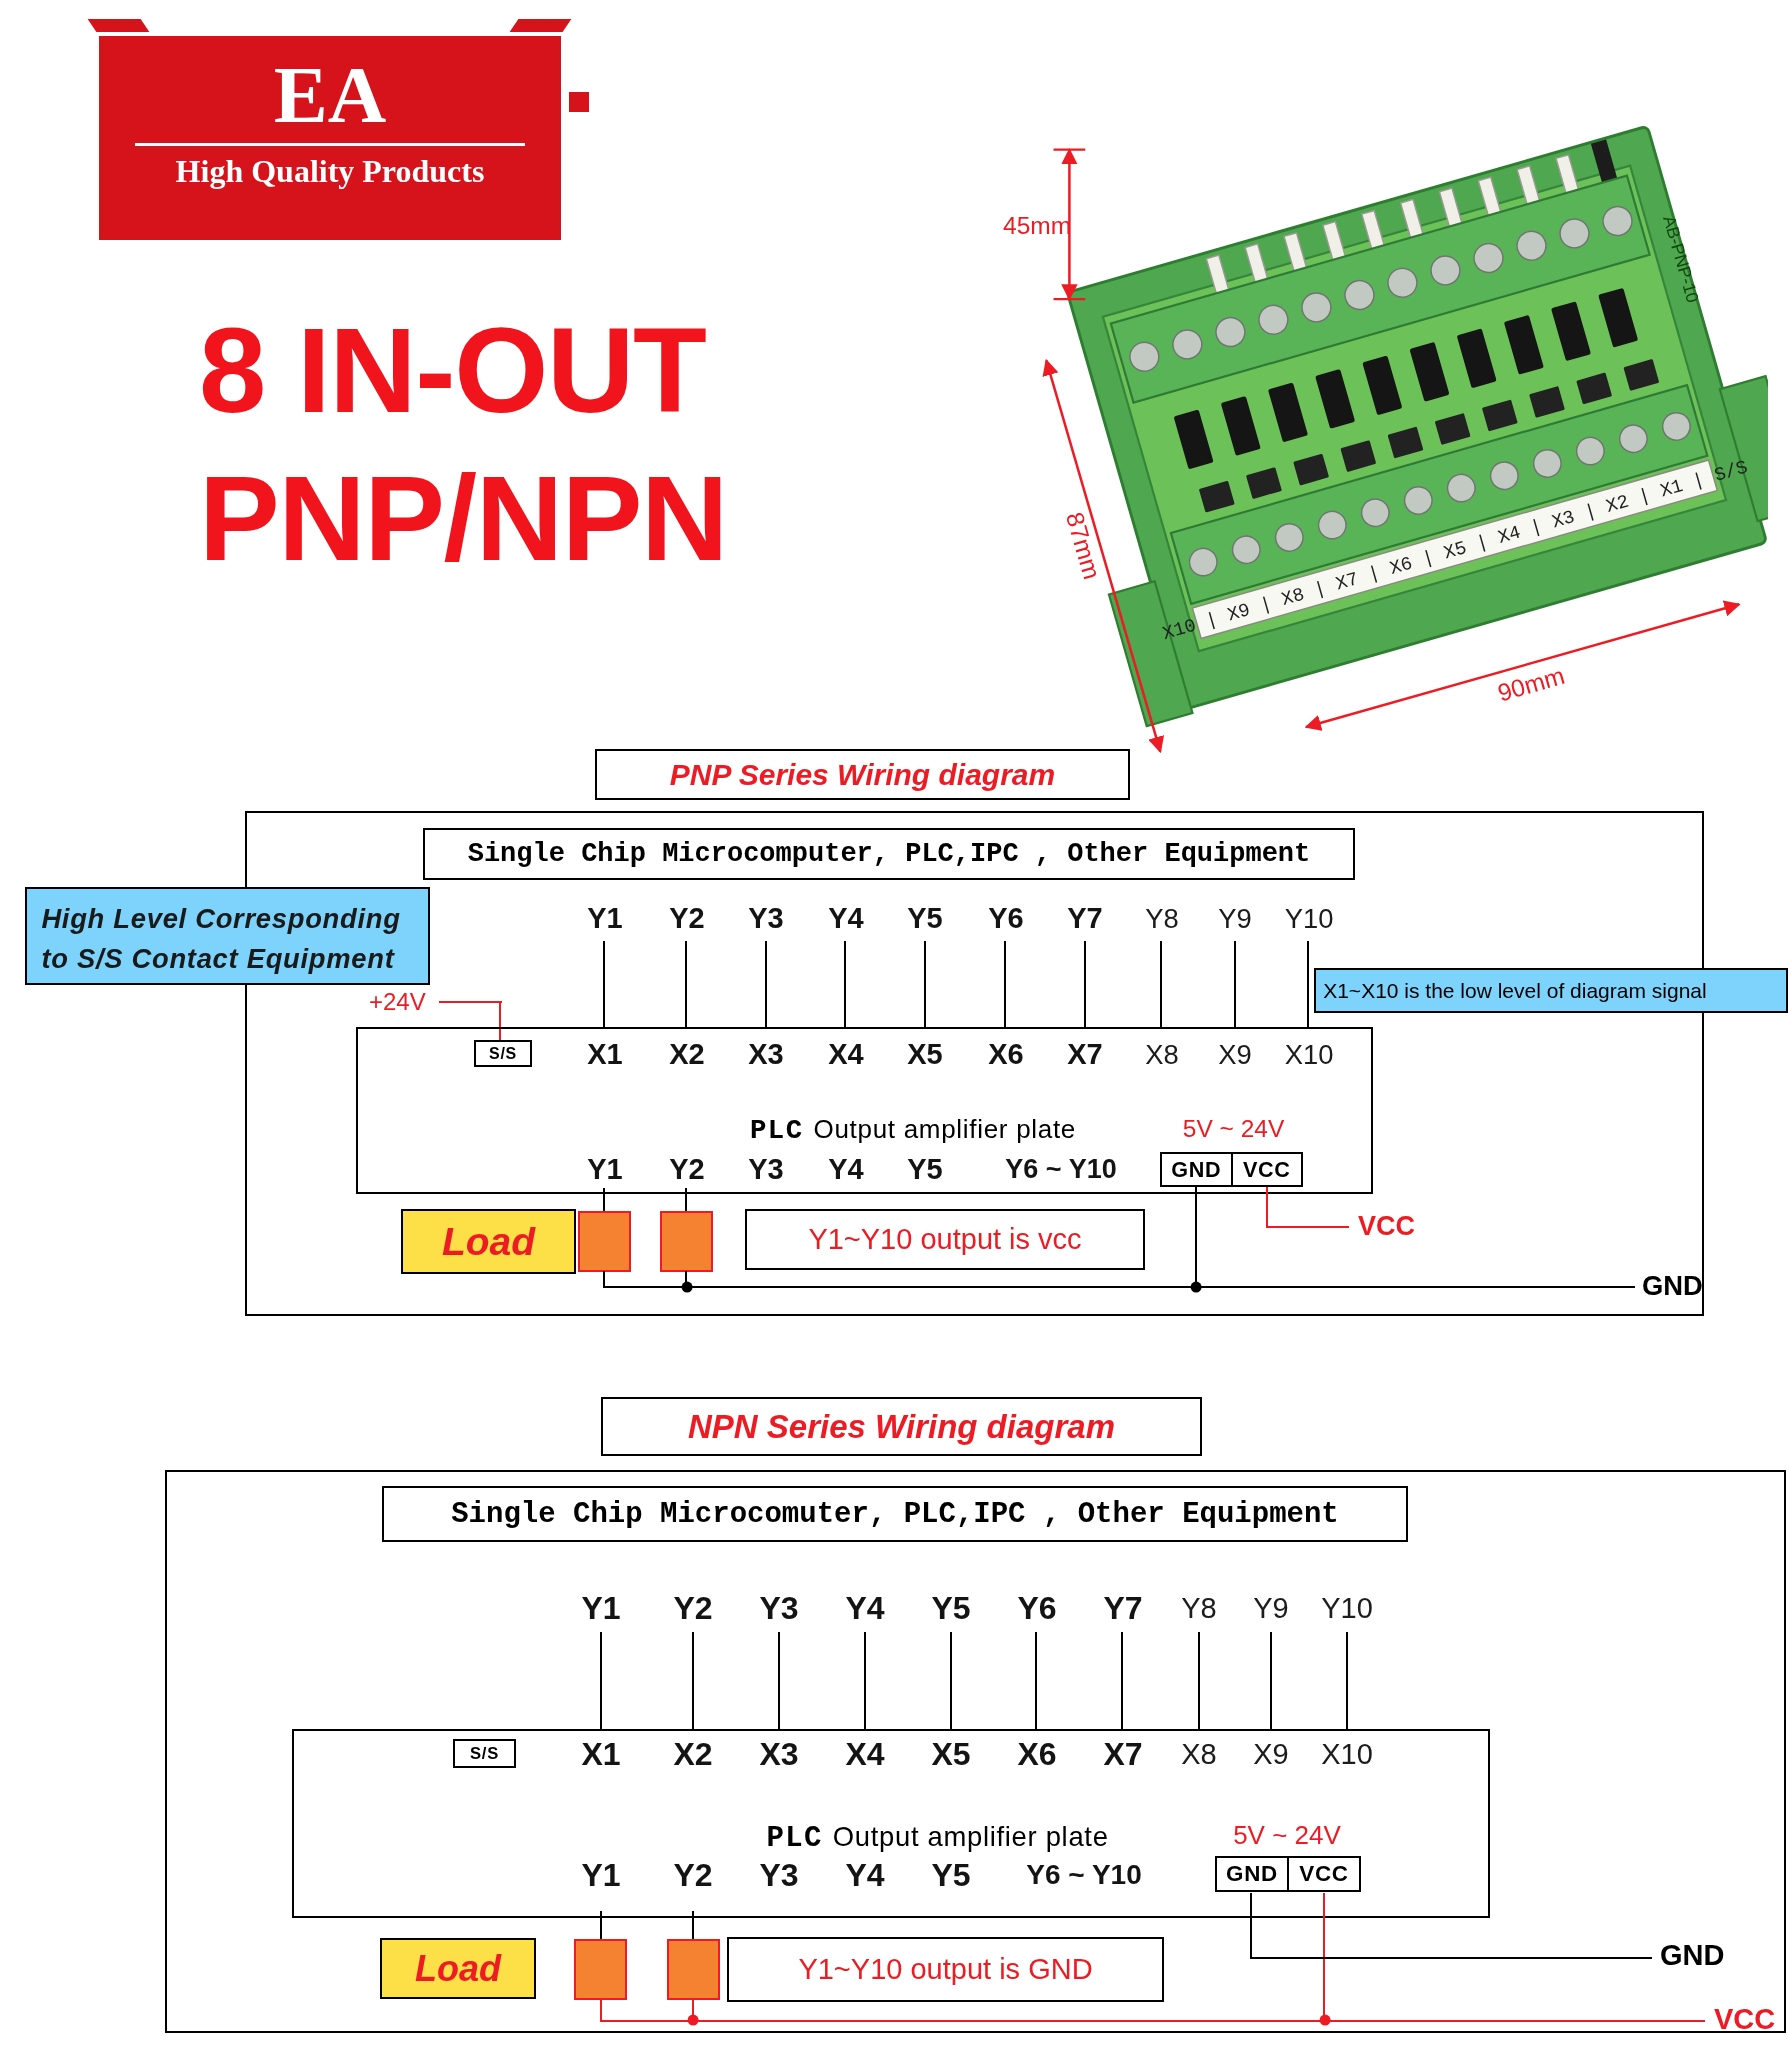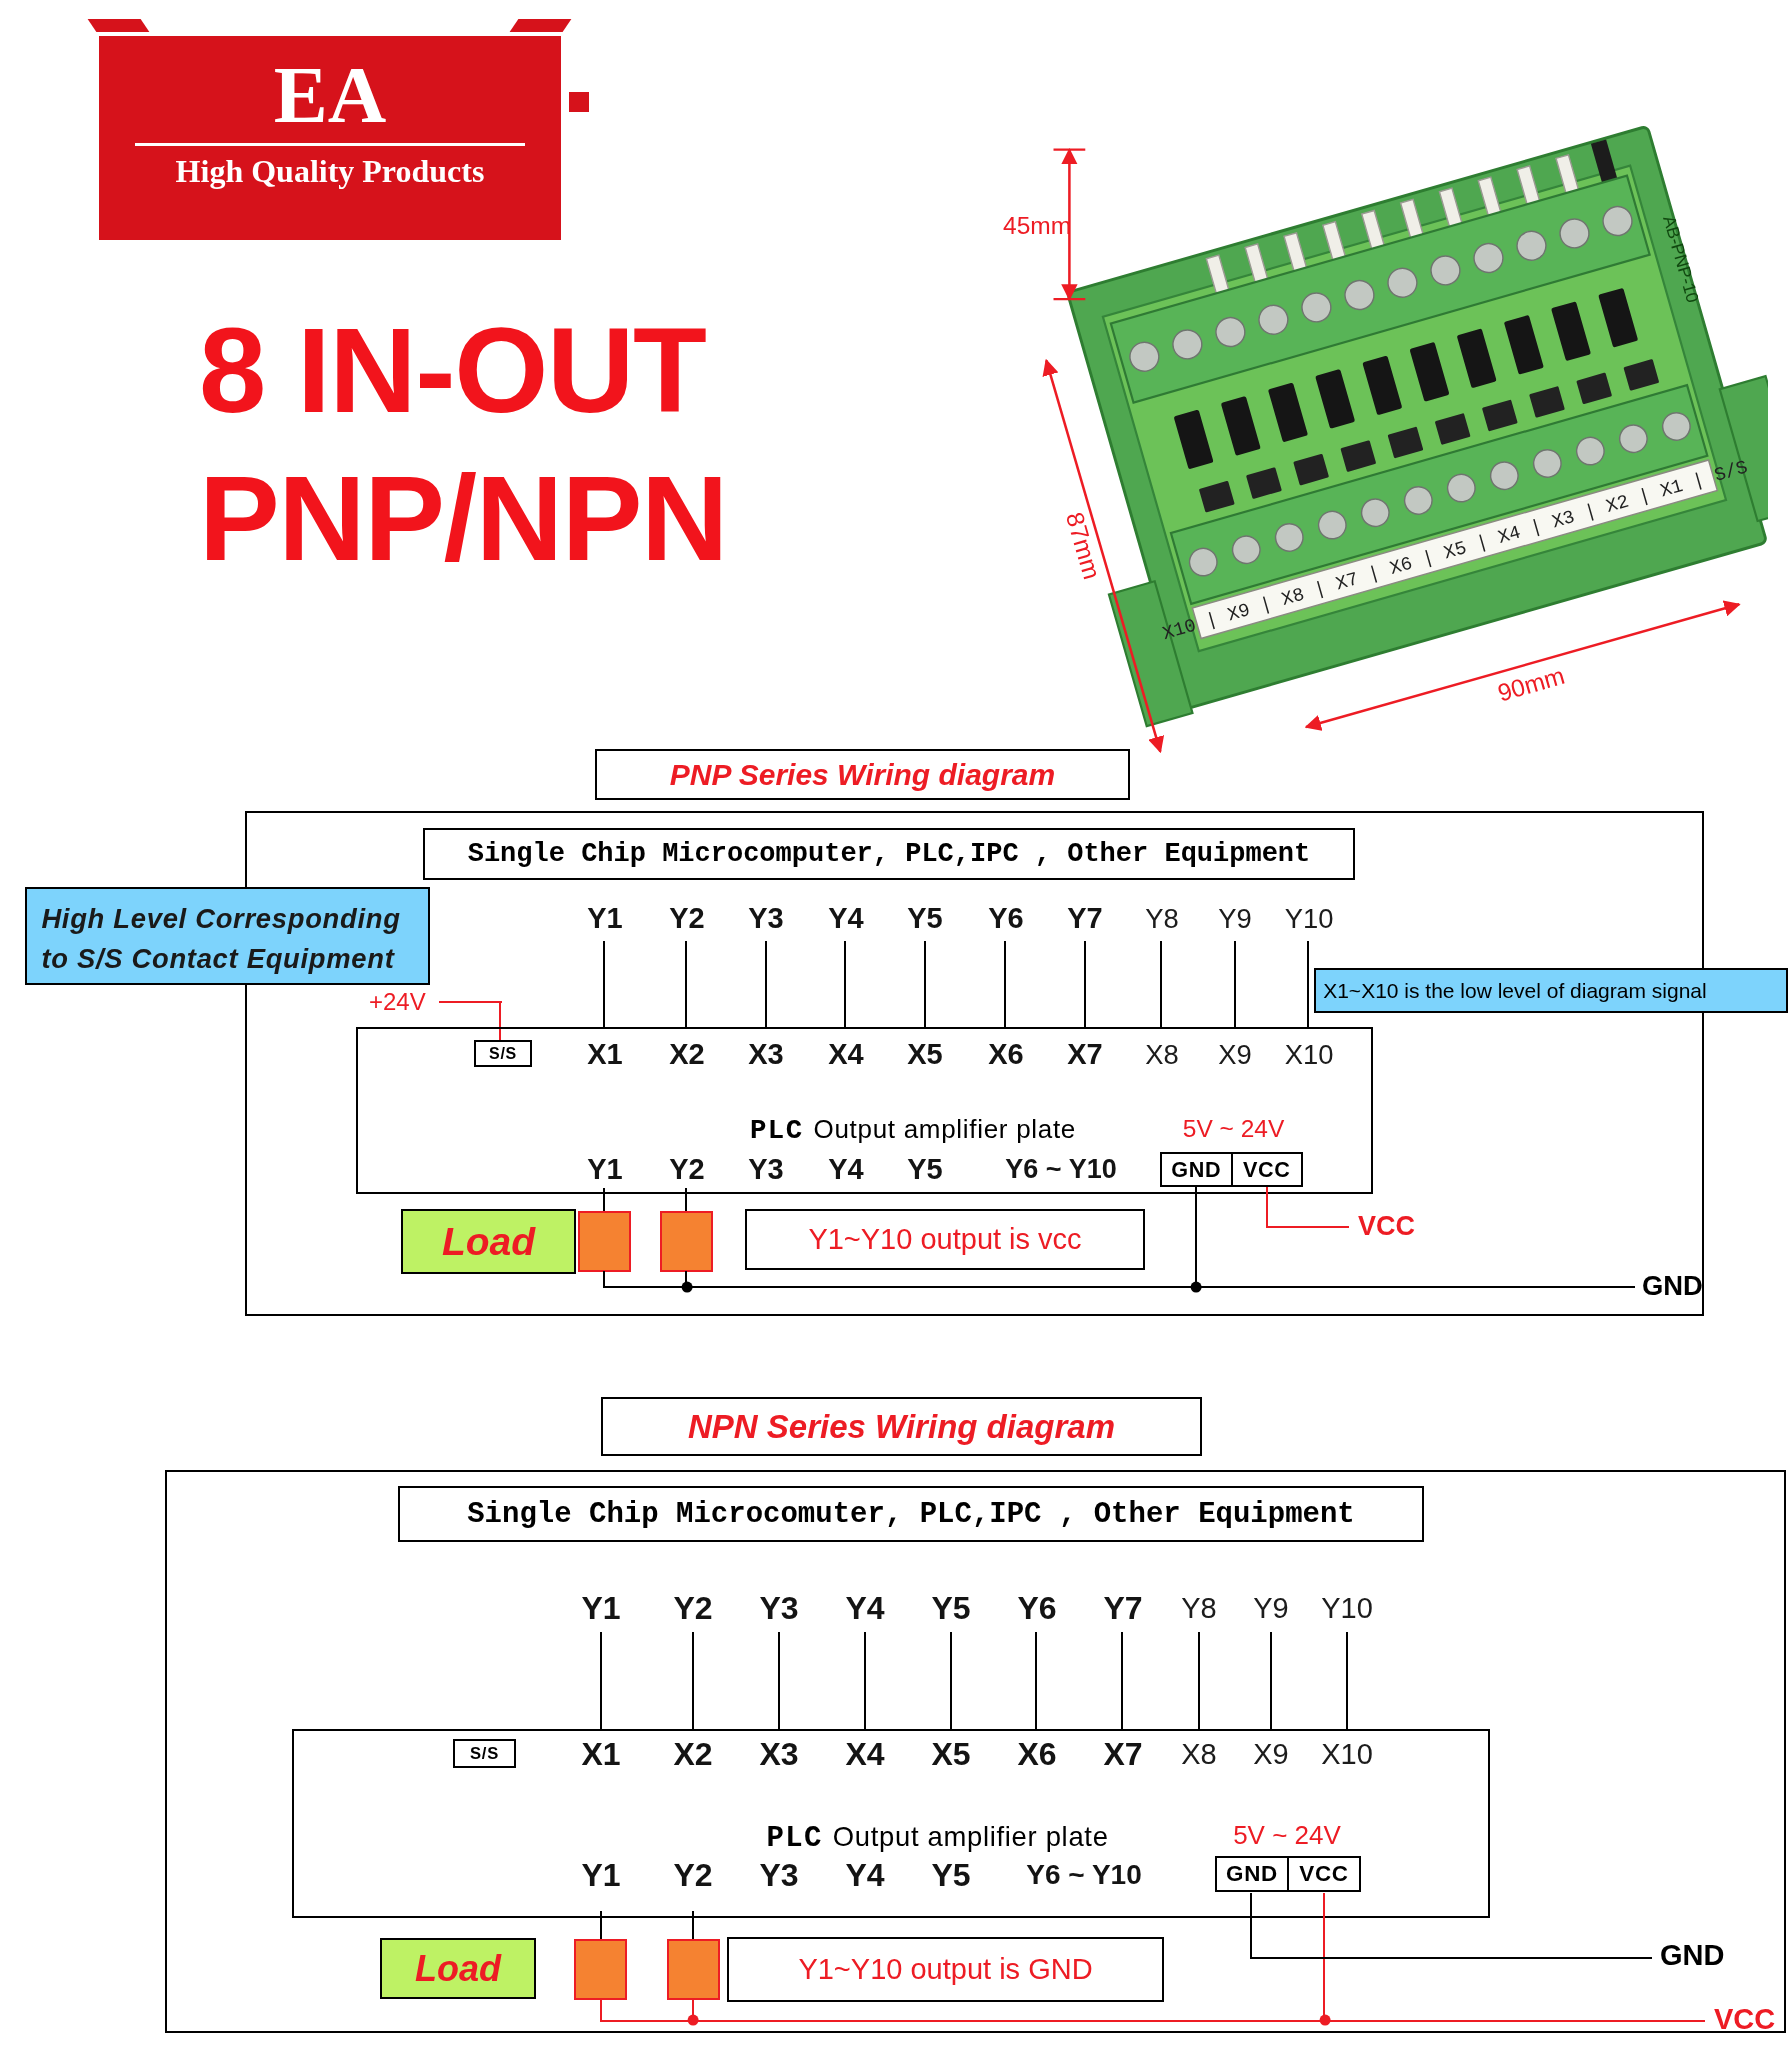--- a/index.html
+++ b/index.html
@@ -56,21 +56,21 @@
   .plate{position:absolute;text-align:center;white-space:nowrap}
   .plate-plc{font-family:"Liberation Mono",monospace;font-weight:700;font-size:27.4px;letter-spacing:1.4px}
   .plate-rest{font-size:26px;font-weight:400;margin-left:10px;letter-spacing:0.7px}
   .plate.npn .plate-plc{font-size:29px}
   .plate.npn .plate-rest{font-size:27.4px}
   .redtxt{position:absolute;color:#ed1c24;white-space:nowrap}
   .gvbox{position:absolute;border:2.2px solid #000;background:#fff;display:flex}
   .gv{flex:1;display:flex;align-items:center;justify-content:center;
       font-weight:700;font-size:21.6px;letter-spacing:0.7px}
   .gv + .gv{border-left:2.2px solid #000}
-  .loadbox{position:absolute;border:2.2px solid #000;background:#bef264;display:flex;
+  .loadbox{position:absolute;border:2.2px solid #000;background:#fde047;display:flex;
            align-items:center;justify-content:center;color:#ed1c24;
            font-weight:700;font-style:italic}
   .load-sq{position:absolute;background:#f58231;border:2.2px solid #ed1c24}
   .outnote{position:absolute;border:2.2px solid #000;background:#fff;display:flex;
            align-items:center;justify-content:center;color:#ed1c24;font-weight:500}
   .gnd-label{position:absolute;font-weight:800;font-size:27.4px;white-space:nowrap}
 </style>
 </head>
 <body>
 
@@ -291,21 +291,21 @@
 <div class="hline red" style="left:1267px;top:1226px;width:82px"></div>
 <span class="redtxt" style="left:1358px;top:1211px;font-size:27px;font-weight:600">VCC</span>
 <span class="gnd-label" style="left:1642px;top:1270px">GND</span>
 
 <div class="sec-title" style="left:601px;top:1397px;width:601px;height:59px;font-size:33px">
   <span>NPN Series Wiring diagram</span>
 </div>
 
 <div class="frame" style="left:165px;top:1470px;width:1621px;height:563px"></div>
 
-<div class="eqbox" style="left:398px;top:1486px;width:1026px;height:56px;font-size:29px">
+<div class="eqbox" style="left:382px;top:1486px;width:1026px;height:56px;font-size:29px">
   <span>Single Chip Microcomuter, PLC,IPC , Other Equipment</span>
 </div>
 
 <span class="lbl npn" style="left:601px;top:1590px">Y1</span>
 <span class="lbl npn" style="left:693px;top:1590px">Y2</span>
 <span class="lbl npn" style="left:779px;top:1590px">Y3</span>
 <span class="lbl npn" style="left:865px;top:1590px">Y4</span>
 <span class="lbl npn" style="left:951px;top:1590px">Y5</span>
 <span class="lbl npn" style="left:1037px;top:1590px">Y6</span>
 <span class="lbl npn" style="left:1123px;top:1590px">Y7</span>

